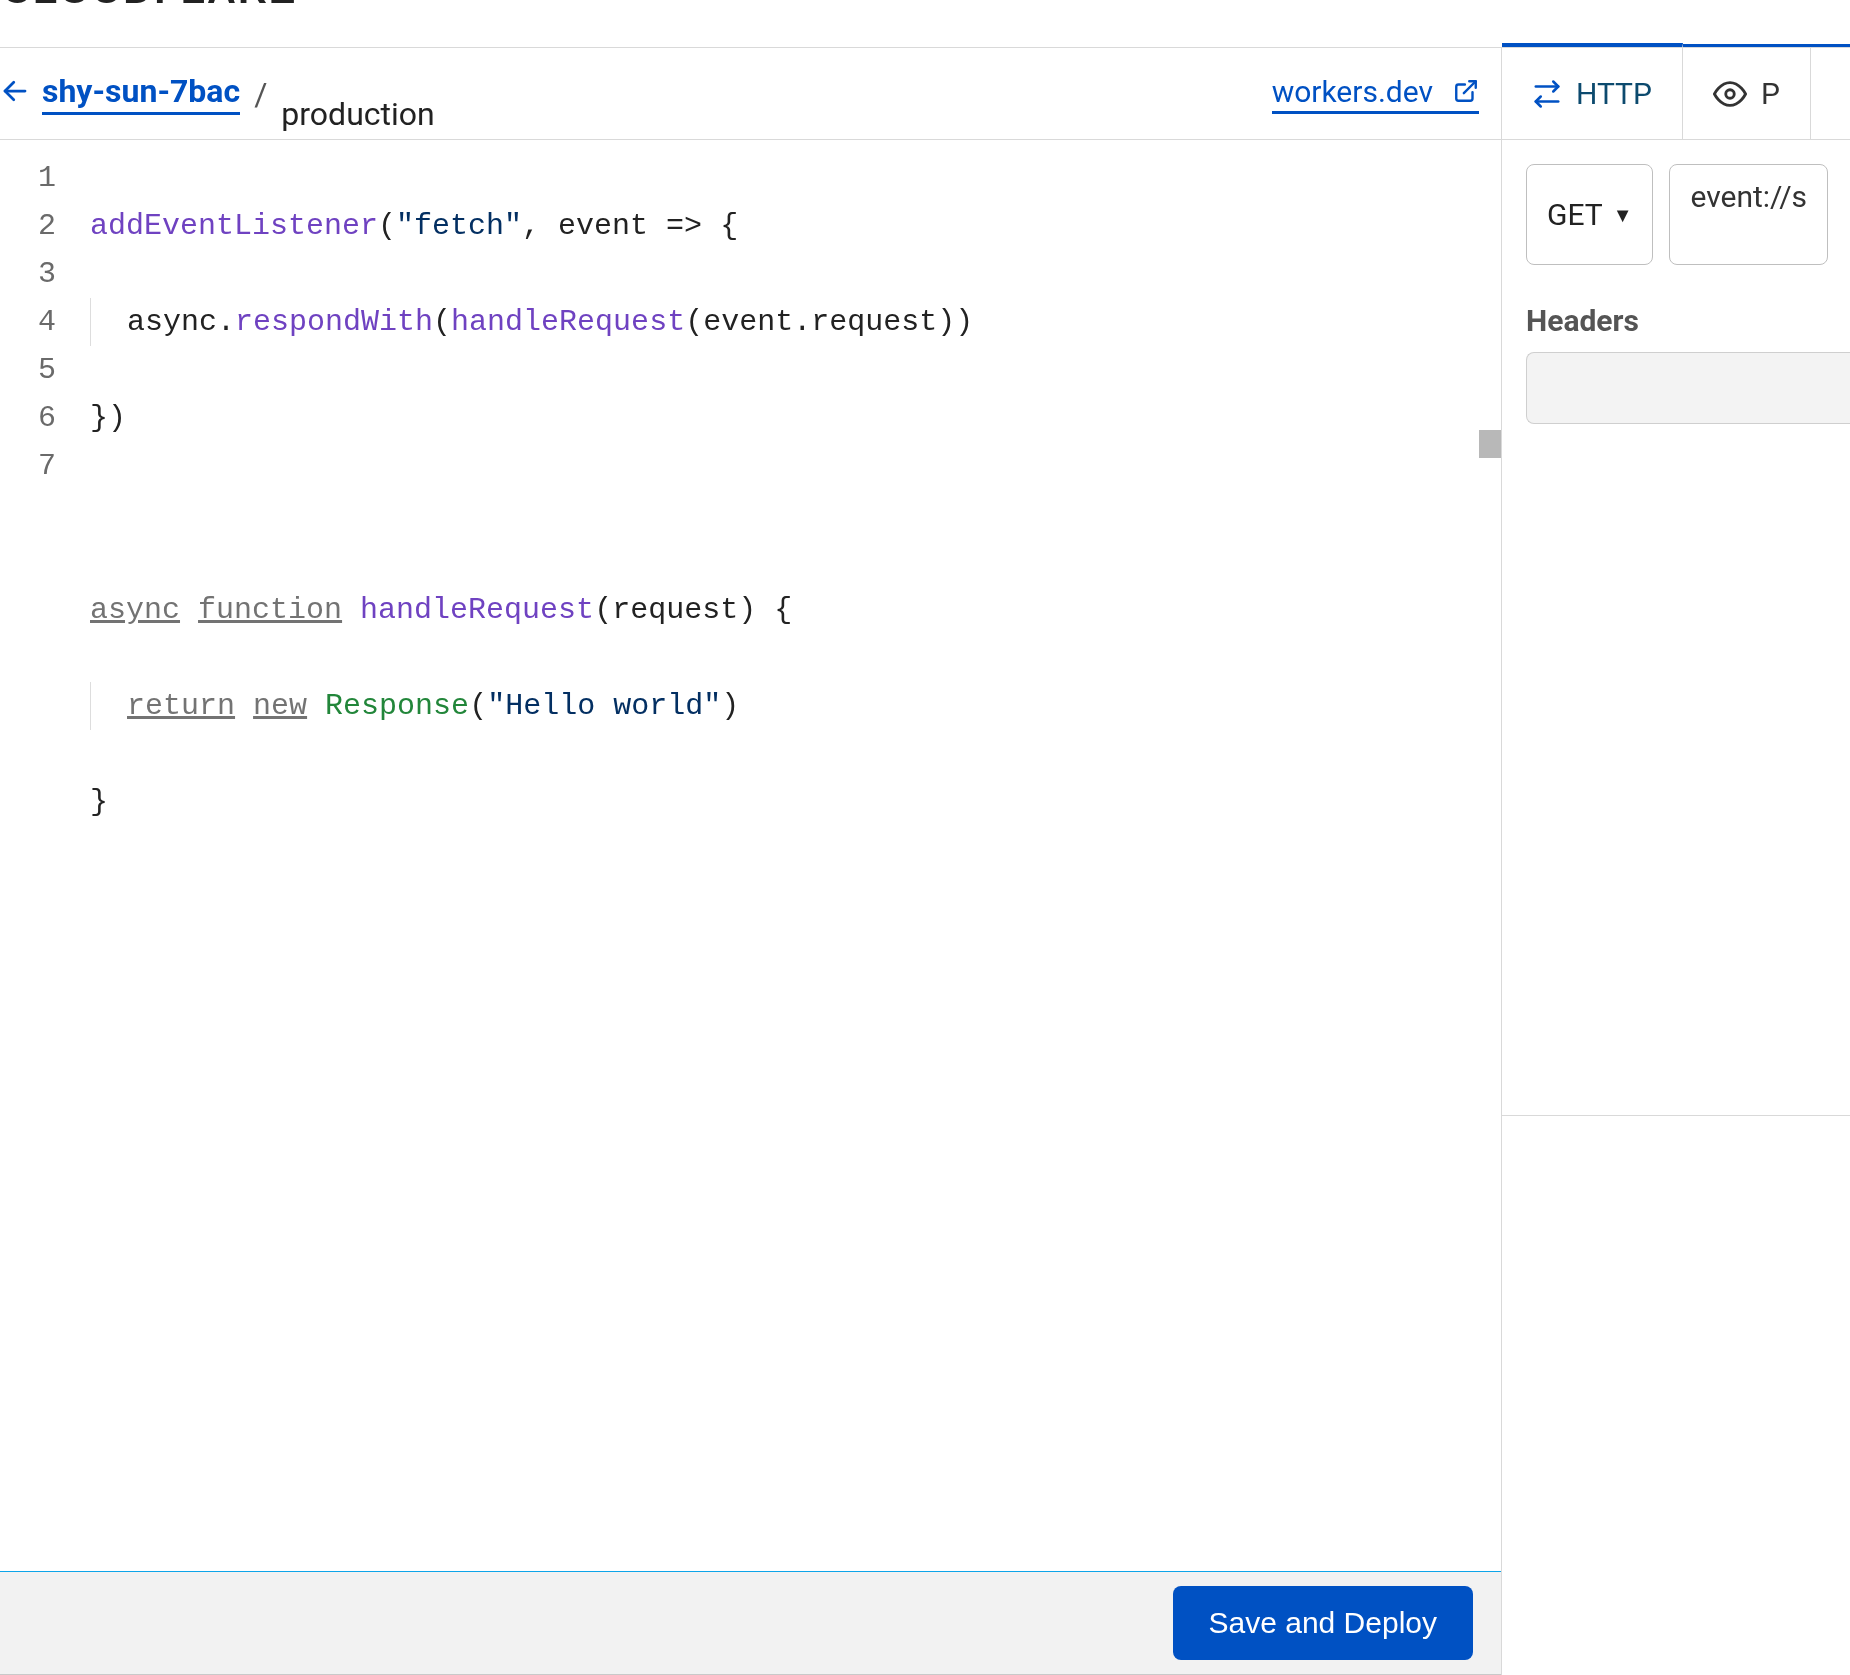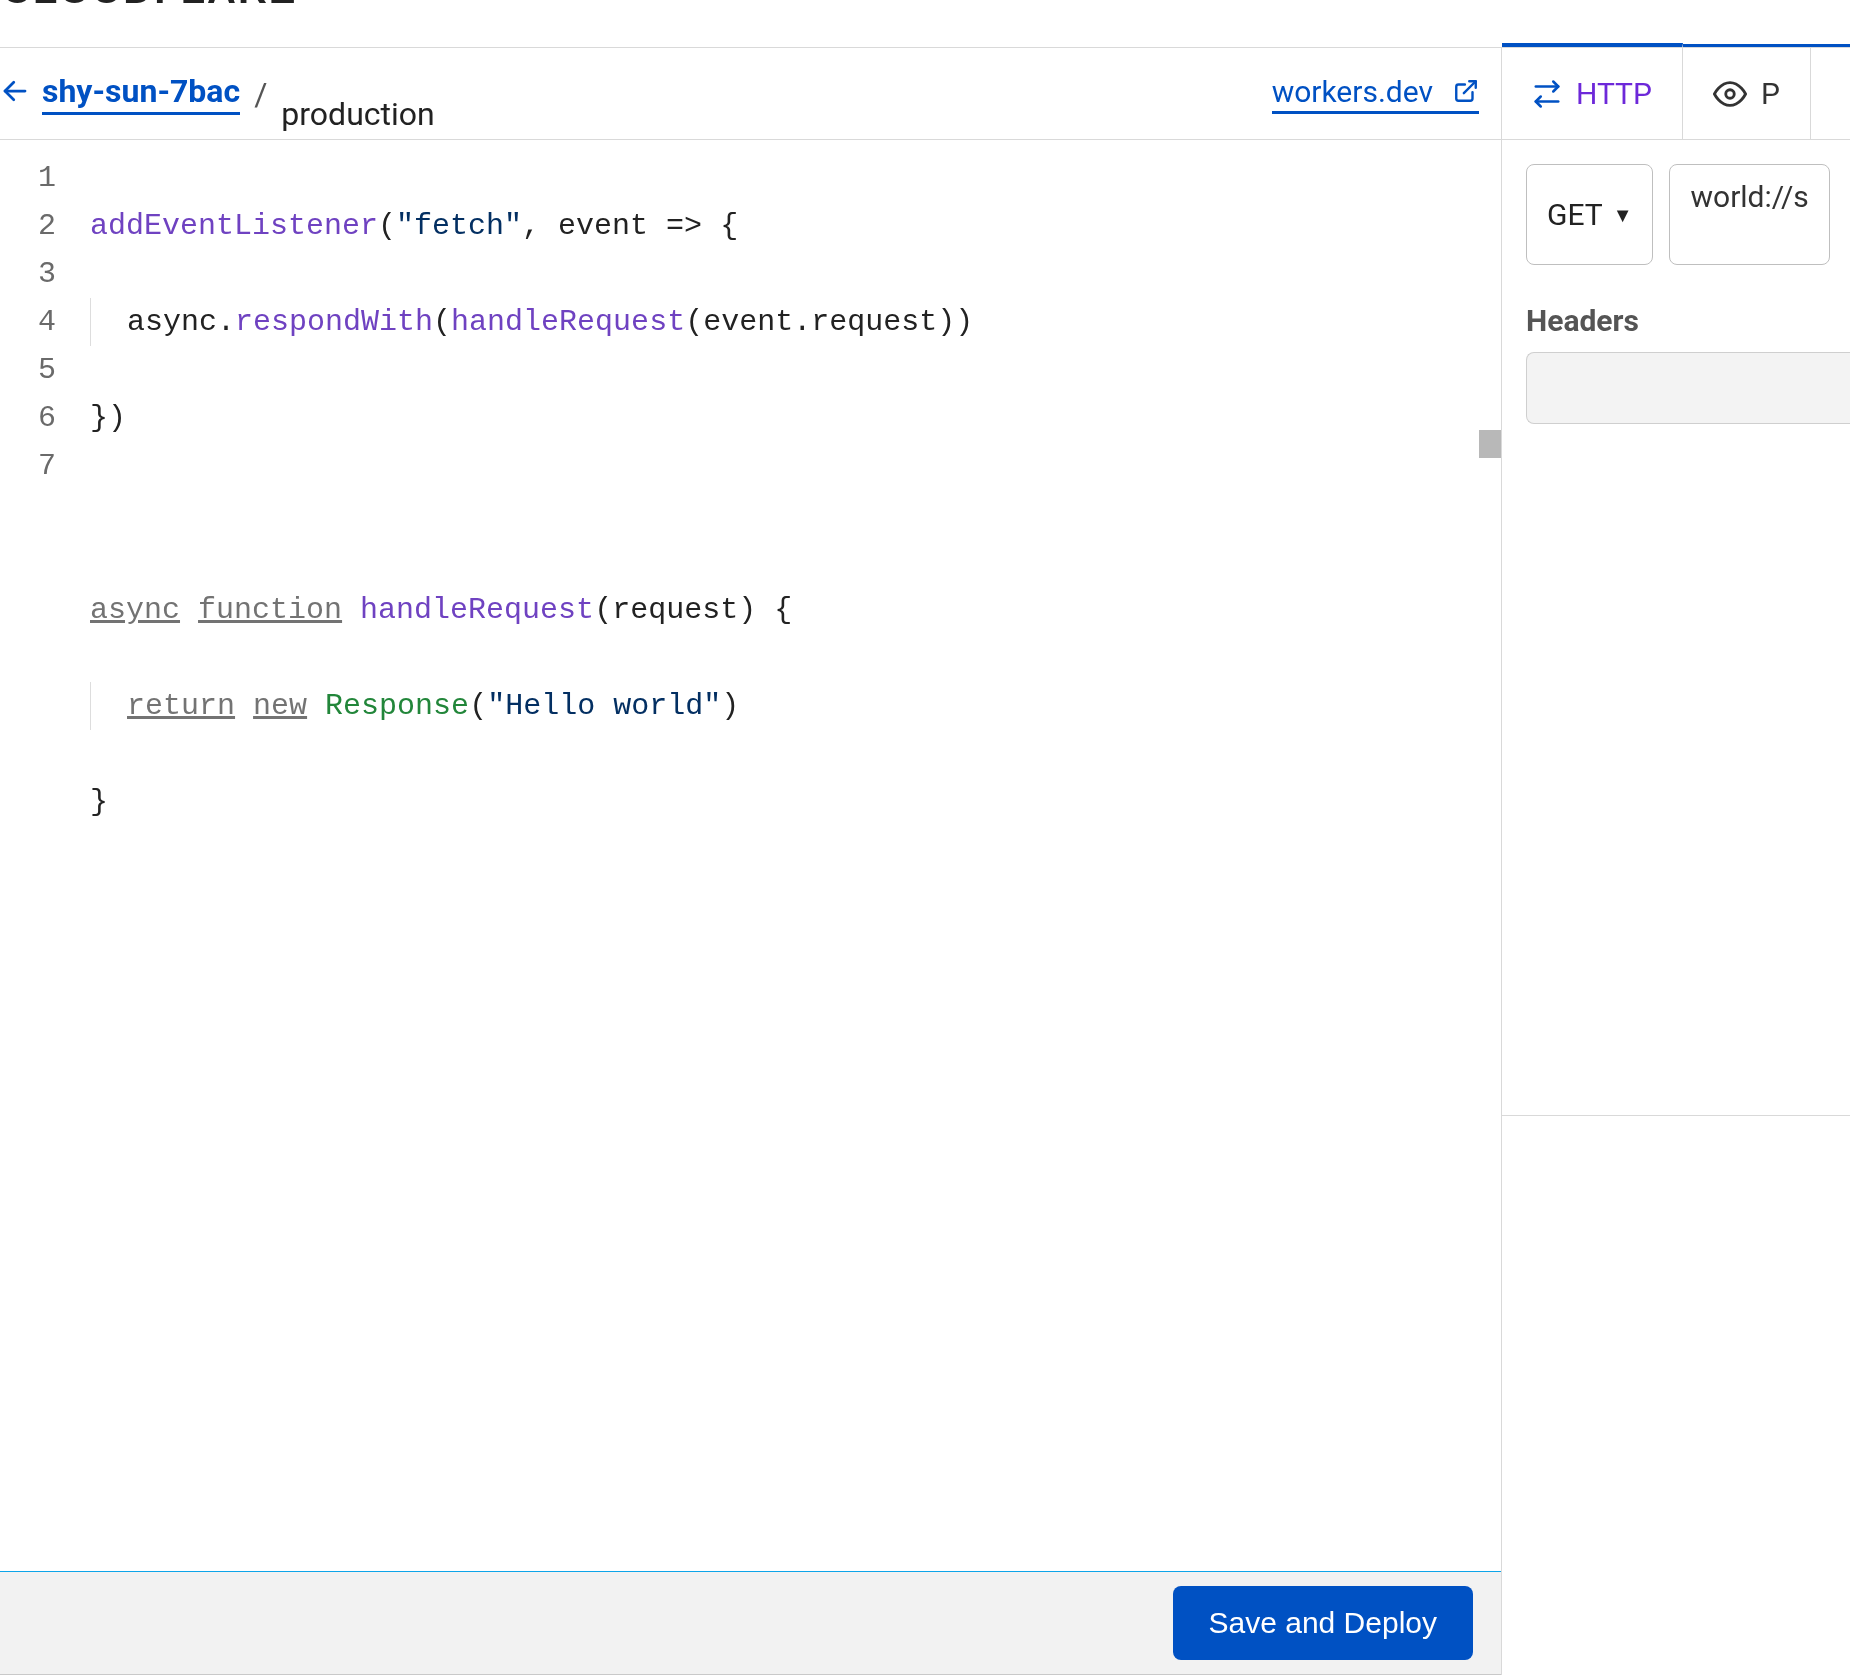--- a/index.html
+++ b/index.html
@@ -188,21 +188,21 @@
     gap: 14px;
     padding: 0 30px;
     font-size: 30px;
     color: #333;
     border-right: 1px solid #d9d9d9;
     background: #fff;
     cursor: pointer;
     white-space: nowrap;
   }
   .tab.active {
-    color: #6d28d9;
+    color: #0c4a6e;
     border-top: 5px solid #0051c3;
     margin-top: -5px;
   }
   .tab svg { width: 30px; height: 30px; }
   .tab.preview svg { width: 34px; height: 34px; }
 
   .req-row {
     display: flex;
     gap: 16px;
     padding: 24px 24px 10px 24px;
@@ -333,21 +333,21 @@
         <span>P</span>
       </div>
     </div>
 
     <div class="req-row">
       <div class="method-select">
         <span>GET</span>
         <span class="caret">▼</span>
       </div>
       <div class="url-box">
-        <span>world://s</span>
+        <span>event://s</span>
       </div>
     </div>
 
     <div class="headers-label">Headers</div>
     <div class="headers-box"></div>
 
     <div class="side-spacer"></div>
     <div class="side-divider"></div>
   </div>
 

